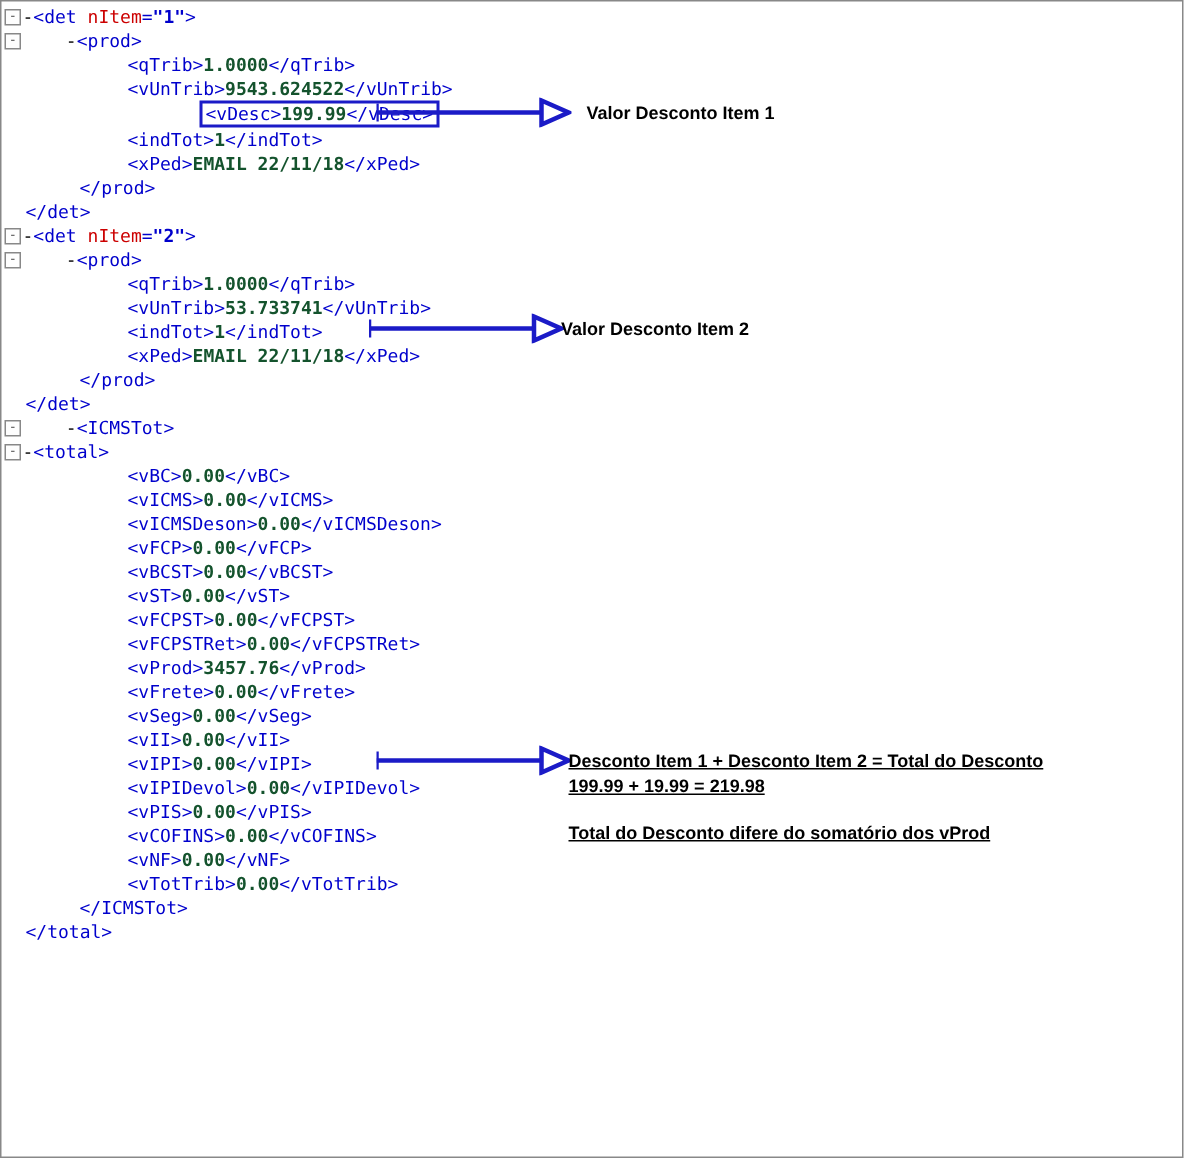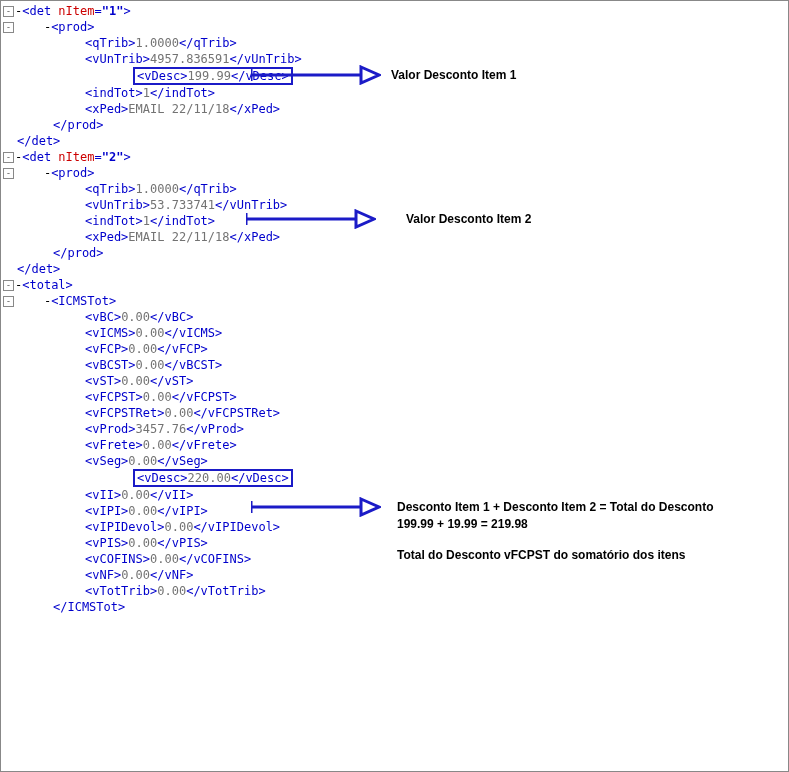--- a/index.html
+++ b/index.html
@@ -40,21 +40,21 @@
     color: #000;
     display: inline-block;
   }
   .row {
     white-space: pre;
     font-family: Verdana, monospace;
   }
   .tag { color: #0000cc; }
   .attrname { color: #cc0000; }
   .attrval { color: #0000cc; font-weight: bold; }
-  .val { color: #737373; font-weight: normal; }
+  .val { color: #14532d; font-weight: bold; }
   .highlight {
     border: 2px solid #1b1bc7;
     padding: 0px 2px;
     display: inline-block;
     line-height: 14px;
     margin-left: 48px;
   }
   .arrow-svg {
     position: absolute;
     pointer-events: none;
@@ -73,79 +73,80 @@
 </style>
 </head>
 <body>
 
 <div class="container">
 <div class="code-area">
 
 <div class="row"><span class="box">-</span><span class="dash">-</span><span class="tag">&lt;det </span><span class="attrname">nItem</span><span class="tag">=</span><span class="attrval">"1"</span><span class="tag">&gt;</span></div>
 <div class="row"><span class="box">-</span>    <span class="dash">-</span><span class="tag">&lt;prod&gt;</span></div>
 <div class="row pad2"><span class="tag">&lt;qTrib&gt;</span><span class="val">1.0000</span><span class="tag">&lt;/qTrib&gt;</span></div>
-<div class="row pad2"><span class="tag">&lt;vUnTrib&gt;</span><span class="val">4957.836591</span><span class="tag">&lt;/vUnTrib&gt;</span></div>
+<div class="row pad2"><span class="tag">&lt;vUnTrib&gt;</span><span class="val">9543.624522</span><span class="tag">&lt;/vUnTrib&gt;</span></div>
 <div class="row pad2"><span class="highlight"><span class="tag">&lt;vDesc&gt;</span><span class="val">199.99</span><span class="tag">&lt;/vDesc&gt;</span></span></div>
 <div class="row pad2"><span class="tag">&lt;indTot&gt;</span><span class="val">1</span><span class="tag">&lt;/indTot&gt;</span></div>
 <div class="row pad2"><span class="tag">&lt;xPed&gt;</span><span class="val">EMAIL 22/11/18</span><span class="tag">&lt;/xPed&gt;</span></div>
 <div class="row indent-prodclose"><span class="tag">&lt;/prod&gt;</span></div>
 <div class="row pad0"><span class="tag">&lt;/det&gt;</span></div>
 
 <div class="row"><span class="box">-</span><span class="dash">-</span><span class="tag">&lt;det </span><span class="attrname">nItem</span><span class="tag">=</span><span class="attrval">"2"</span><span class="tag">&gt;</span></div>
 <div class="row"><span class="box">-</span>    <span class="dash">-</span><span class="tag">&lt;prod&gt;</span></div>
 <div class="row pad2"><span class="tag">&lt;qTrib&gt;</span><span class="val">1.0000</span><span class="tag">&lt;/qTrib&gt;</span></div>
 <div class="row pad2"><span class="tag">&lt;vUnTrib&gt;</span><span class="val">53.733741</span><span class="tag">&lt;/vUnTrib&gt;</span></div>
 <div class="row pad2"><span class="tag">&lt;indTot&gt;</span><span class="val">1</span><span class="tag">&lt;/indTot&gt;</span></div>
 <div class="row pad2"><span class="tag">&lt;xPed&gt;</span><span class="val">EMAIL 22/11/18</span><span class="tag">&lt;/xPed&gt;</span></div>
 <div class="row indent-prodclose"><span class="tag">&lt;/prod&gt;</span></div>
 <div class="row pad0"><span class="tag">&lt;/det&gt;</span></div>
 
+<div class="row"><span class="box">-</span>    <span class="dash">-</span><span class="tag">&lt;ICMSTot&gt;</span></div>
 <div class="row"><span class="box">-</span><span class="dash">-</span><span class="tag">&lt;total&gt;</span></div>
-<div class="row"><span class="box">-</span>    <span class="dash">-</span><span class="tag">&lt;ICMSTot&gt;</span></div>
 <div class="row pad2"><span class="tag">&lt;vBC&gt;</span><span class="val">0.00</span><span class="tag">&lt;/vBC&gt;</span></div>
 <div class="row pad2"><span class="tag">&lt;vICMS&gt;</span><span class="val">0.00</span><span class="tag">&lt;/vICMS&gt;</span></div>
+<div class="row pad2"><span class="tag">&lt;vICMSDeson&gt;</span><span class="val">0.00</span><span class="tag">&lt;/vICMSDeson&gt;</span></div>
 <div class="row pad2"><span class="tag">&lt;vFCP&gt;</span><span class="val">0.00</span><span class="tag">&lt;/vFCP&gt;</span></div>
 <div class="row pad2"><span class="tag">&lt;vBCST&gt;</span><span class="val">0.00</span><span class="tag">&lt;/vBCST&gt;</span></div>
 <div class="row pad2"><span class="tag">&lt;vST&gt;</span><span class="val">0.00</span><span class="tag">&lt;/vST&gt;</span></div>
 <div class="row pad2"><span class="tag">&lt;vFCPST&gt;</span><span class="val">0.00</span><span class="tag">&lt;/vFCPST&gt;</span></div>
 <div class="row pad2"><span class="tag">&lt;vFCPSTRet&gt;</span><span class="val">0.00</span><span class="tag">&lt;/vFCPSTRet&gt;</span></div>
 <div class="row pad2"><span class="tag">&lt;vProd&gt;</span><span class="val">3457.76</span><span class="tag">&lt;/vProd&gt;</span></div>
 <div class="row pad2"><span class="tag">&lt;vFrete&gt;</span><span class="val">0.00</span><span class="tag">&lt;/vFrete&gt;</span></div>
 <div class="row pad2"><span class="tag">&lt;vSeg&gt;</span><span class="val">0.00</span><span class="tag">&lt;/vSeg&gt;</span></div>
-<div class="row pad2"><span class="highlight"><span class="tag">&lt;vDesc&gt;</span><span class="val">220.00</span><span class="tag">&lt;/vDesc&gt;</span></span></div>
 <div class="row pad2"><span class="tag">&lt;vII&gt;</span><span class="val">0.00</span><span class="tag">&lt;/vII&gt;</span></div>
 <div class="row pad2"><span class="tag">&lt;vIPI&gt;</span><span class="val">0.00</span><span class="tag">&lt;/vIPI&gt;</span></div>
 <div class="row pad2"><span class="tag">&lt;vIPIDevol&gt;</span><span class="val">0.00</span><span class="tag">&lt;/vIPIDevol&gt;</span></div>
 <div class="row pad2"><span class="tag">&lt;vPIS&gt;</span><span class="val">0.00</span><span class="tag">&lt;/vPIS&gt;</span></div>
 <div class="row pad2"><span class="tag">&lt;vCOFINS&gt;</span><span class="val">0.00</span><span class="tag">&lt;/vCOFINS&gt;</span></div>
 <div class="row pad2"><span class="tag">&lt;vNF&gt;</span><span class="val">0.00</span><span class="tag">&lt;/vNF&gt;</span></div>
 <div class="row pad2"><span class="tag">&lt;vTotTrib&gt;</span><span class="val">0.00</span><span class="tag">&lt;/vTotTrib&gt;</span></div>
 <div class="row indent-prodclose"><span class="tag">&lt;/ICMSTot&gt;</span></div>
+<div class="row pad0"><span class="tag">&lt;/total&gt;</span></div>
 
 </div>
 
 <svg class="arrow-svg" style="left:250px; top:64px;" width="130" height="20">
   <line x1="0" y1="10" x2="110" y2="10" stroke="#1b1bc7" stroke-width="3"></line>
   <line x1="0" y1="4" x2="0" y2="16" stroke="#1b1bc7" stroke-width="3"></line>
   <polygon points="110,2 128,10 110,18" fill="none" stroke="#1b1bc7" stroke-width="3"></polygon>
 </svg>
 <div class="annot" style="left:390px; top:66px;">Valor Desconto Item 1</div>
 
 <svg class="arrow-svg" style="left:245px; top:208px;" width="130" height="20">
   <line x1="0" y1="10" x2="110" y2="10" stroke="#1b1bc7" stroke-width="3"></line>
   <line x1="0" y1="4" x2="0" y2="16" stroke="#1b1bc7" stroke-width="3"></line>
   <polygon points="110,2 128,10 110,18" fill="none" stroke="#1b1bc7" stroke-width="3"></polygon>
 </svg>
-<div class="annot" style="left:405px; top:210px;">Valor Desconto Item 2</div>
+<div class="annot" style="left:373px; top:210px;">Valor Desconto Item 2</div>
 
 <svg class="arrow-svg" style="left:250px; top:496px;" width="130" height="20">
   <line x1="0" y1="10" x2="110" y2="10" stroke="#1b1bc7" stroke-width="3"></line>
   <line x1="0" y1="4" x2="0" y2="16" stroke="#1b1bc7" stroke-width="3"></line>
   <polygon points="110,2 128,10 110,18" fill="none" stroke="#1b1bc7" stroke-width="3"></polygon>
 </svg>
-<div class="annot" style="left:396px; top:498px; width:390px;">
+<div class="annot" style="left:378px; top:498px; width:390px;text-decoration:underline;">
   <div>Desconto Item 1 + Desconto Item 2 = Total do Desconto</div>
   <div>199.99 + 19.99 = 219.98</div>
   <div style="height:14px;"></div>
-  <div>Total do Desconto vFCPST do somatório dos itens</div>
+  <div>Total do Desconto difere do somatório dos vProd</div>
 </div>
 
 </div>
 
 </body></html>

